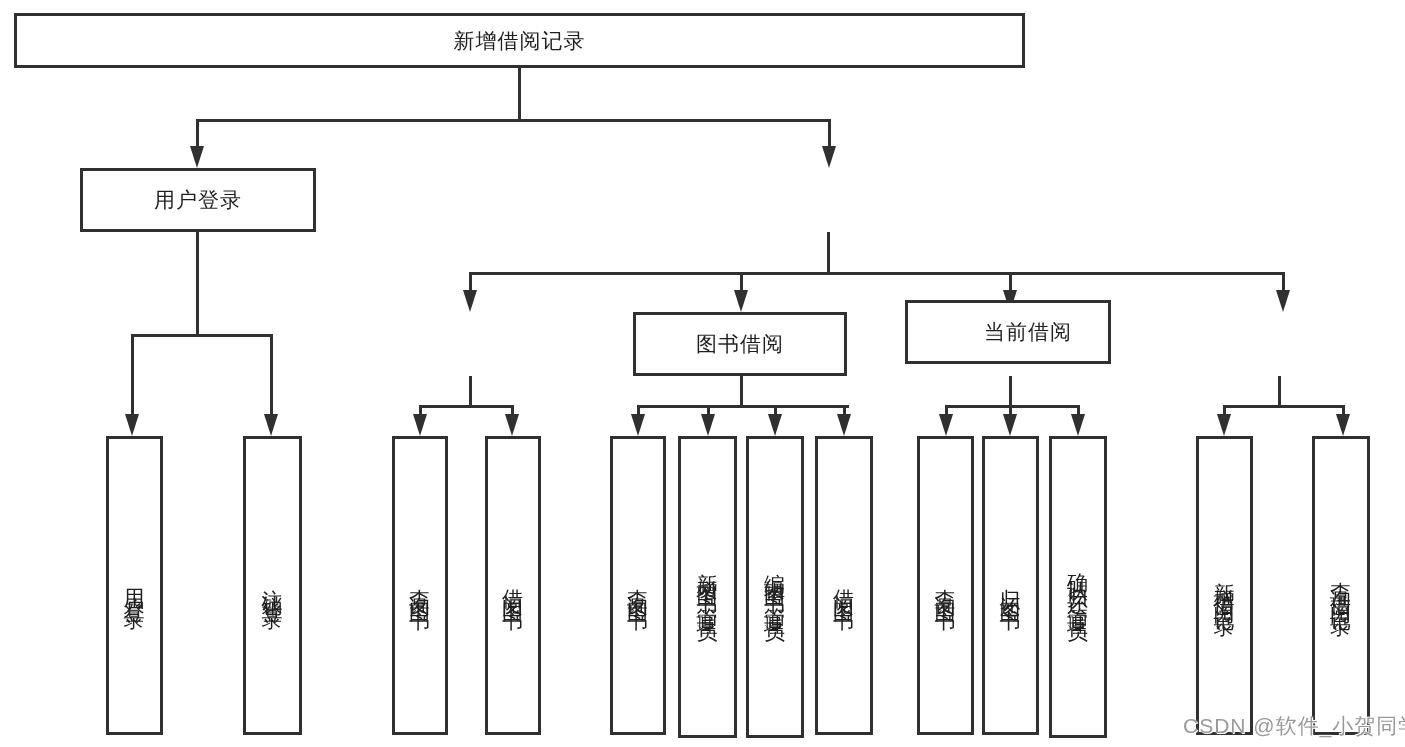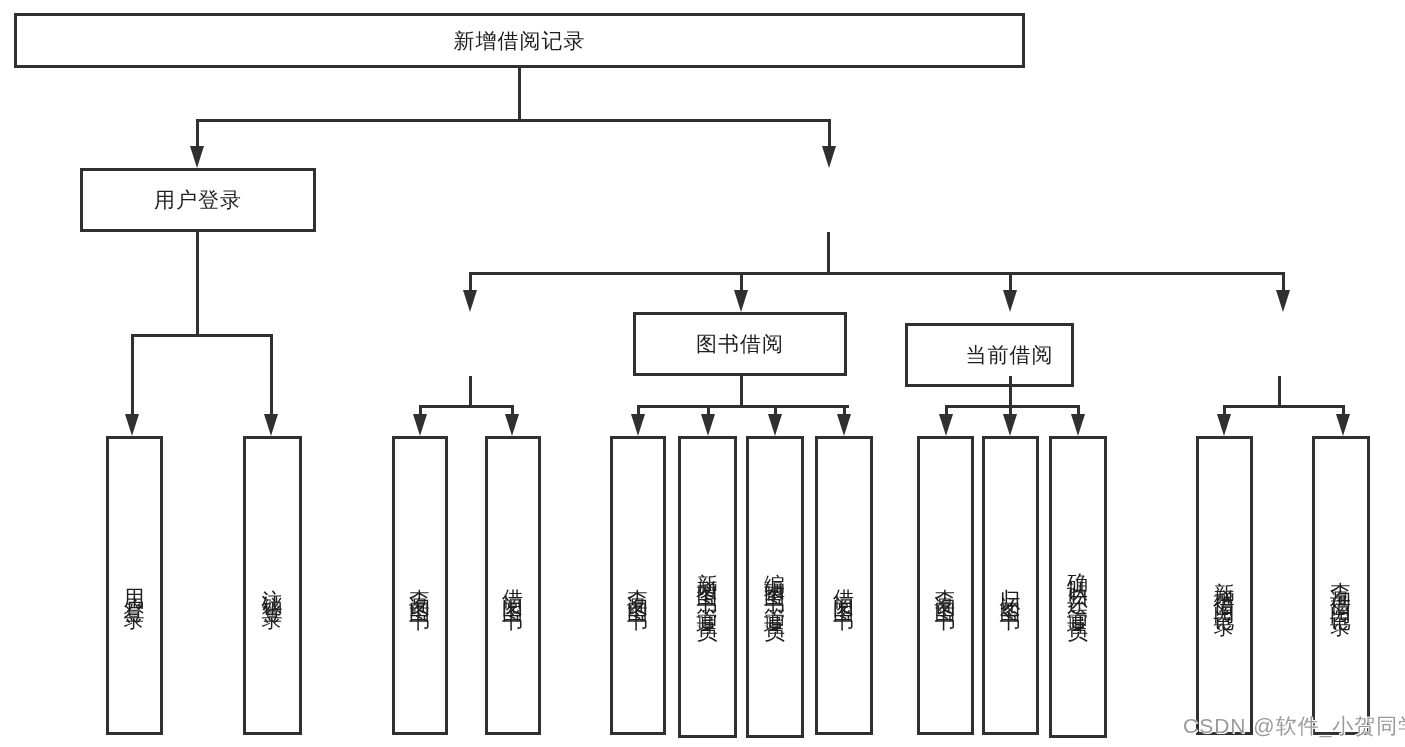--- a/index.html
+++ b/index.html
@@ -76,21 +76,21 @@
     <i class="arr" style="left:734px;top:290px;"></i>
     <i class="vl" style="left:1009px;top:272px;height:20px;"></i>
     <i class="arr" style="left:1003px;top:290px;"></i>
     <i class="vl" style="left:1282px;top:272px;height:20px;"></i>
     <i class="arr" style="left:1276px;top:290px;"></i>
   </div>
 
   <div class="node" style="left:633px;top:312px;width:214px;height:64px;">
     <span>图书借阅</span>
   </div>
-  <div class="node" style="left:905px;top:323px;width:169px;height:64px;padding-left:40px;">
+  <div class="node" style="left:905px;top:300px;width:206px;height:64px;padding-left:40px;">
     <span>当前借阅</span>
   </div>
 
   <div>
     <i class="vl" style="left:469px;top:376px;height:30px;"></i>
     <i class="hl" style="left:419px;top:405px;width:95px;"></i>
     <i class="vl" style="left:419px;top:405px;height:12px;"></i>
     <i class="arr" style="left:413px;top:414px;"></i>
     <i class="vl" style="left:511px;top:405px;height:12px;"></i>
     <i class="arr" style="left:505px;top:414px;"></i>

